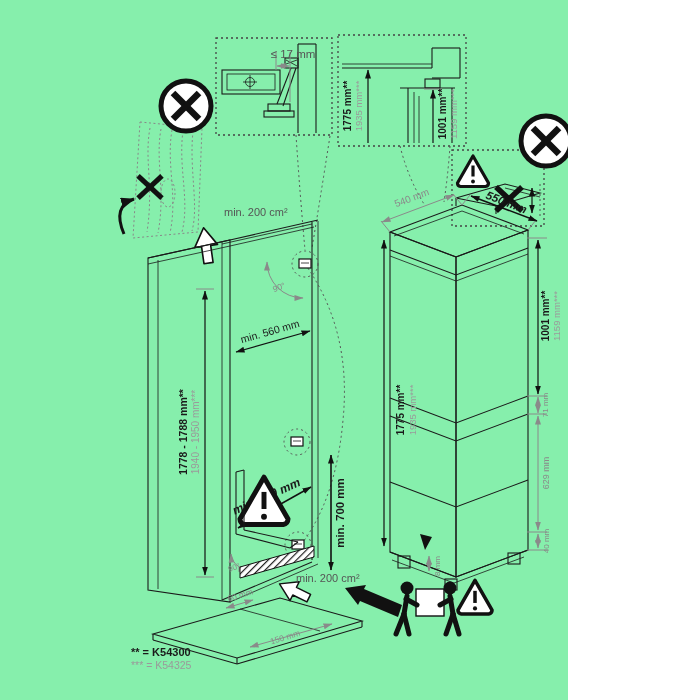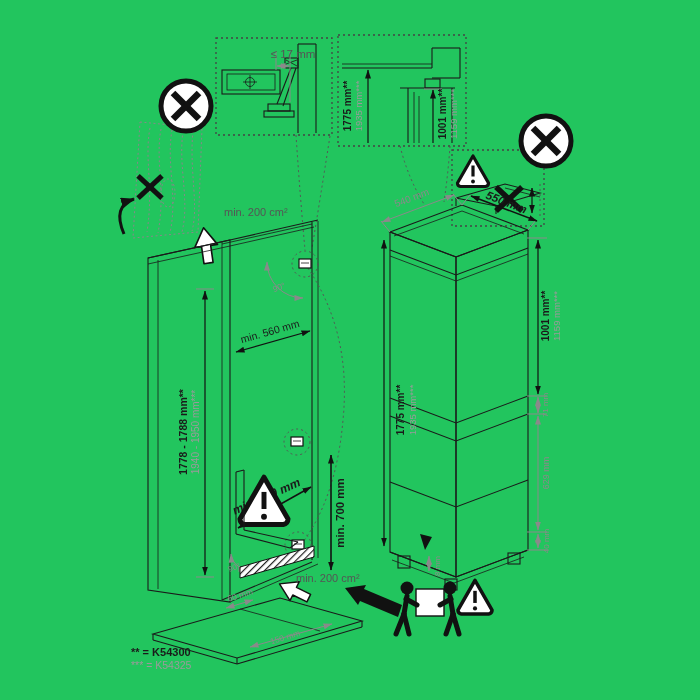--- a/index.html
+++ b/index.html
@@ -1,16 +1,16 @@
 <!DOCTYPE html>
 <html><head>
 <meta charset="utf-8">
 <style>
   html,body{margin:0;padding:0;background:#fff;}
-  .canvas{position:relative;width:700px;height:700px;background:#22c55e;overflow:hidden;}
+  .canvas{position:relative;width:568px;height:700px;background:#86efac;overflow:hidden;}
   svg{position:absolute;top:0;left:0;}
   text{font-family:"Liberation Sans","DejaVu Sans",sans-serif;fill:#1a1a1a;}
   .t-bold{font-weight:bold;}
   .t-boldital{font-weight:bold;font-style:italic;}
   .t-gray{fill:#9a9a9a;}
   .t-mid{fill:#555555;}
   .t-dim{fill:#8a8a8a;}
   .ln{stroke:#1a1a1a;stroke-width:1.1;fill:none;}
   .lnthin{stroke:#1a1a1a;stroke-width:0.8;fill:none;}
   .lng{stroke:#8a8a8a;stroke-width:1;fill:none;}

